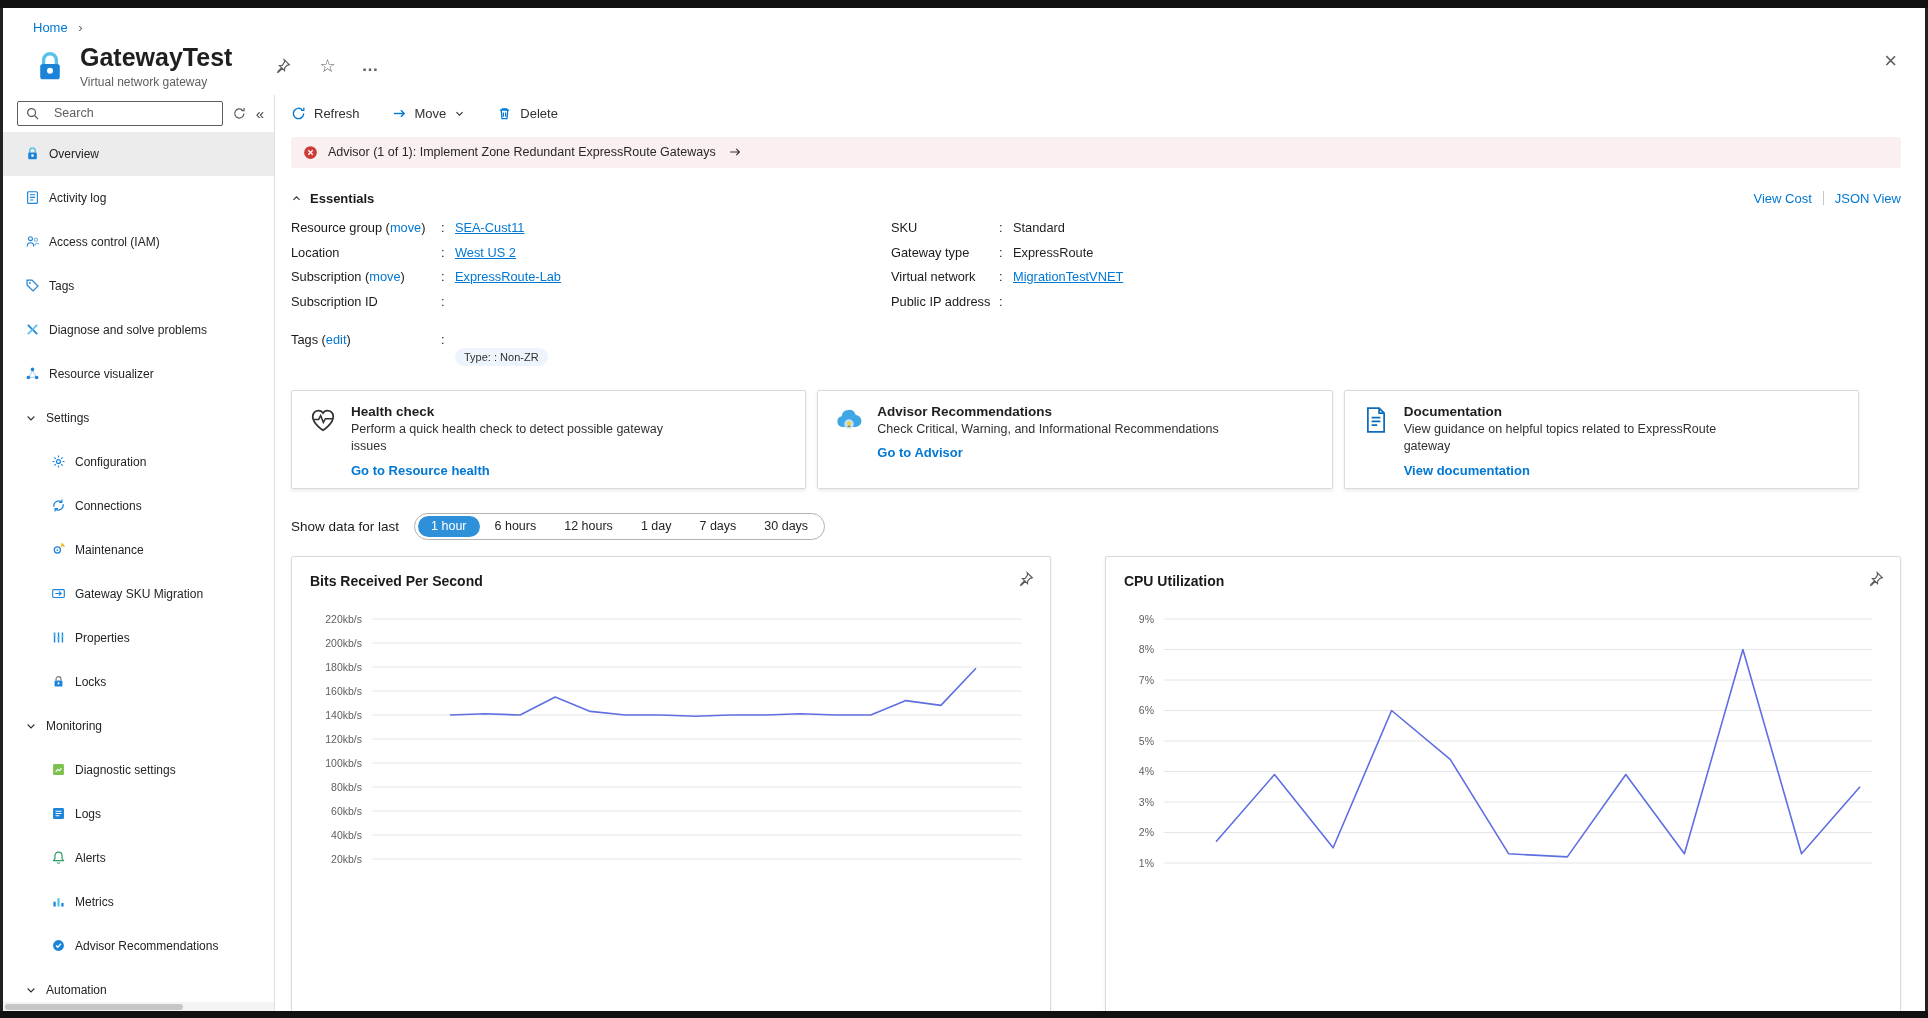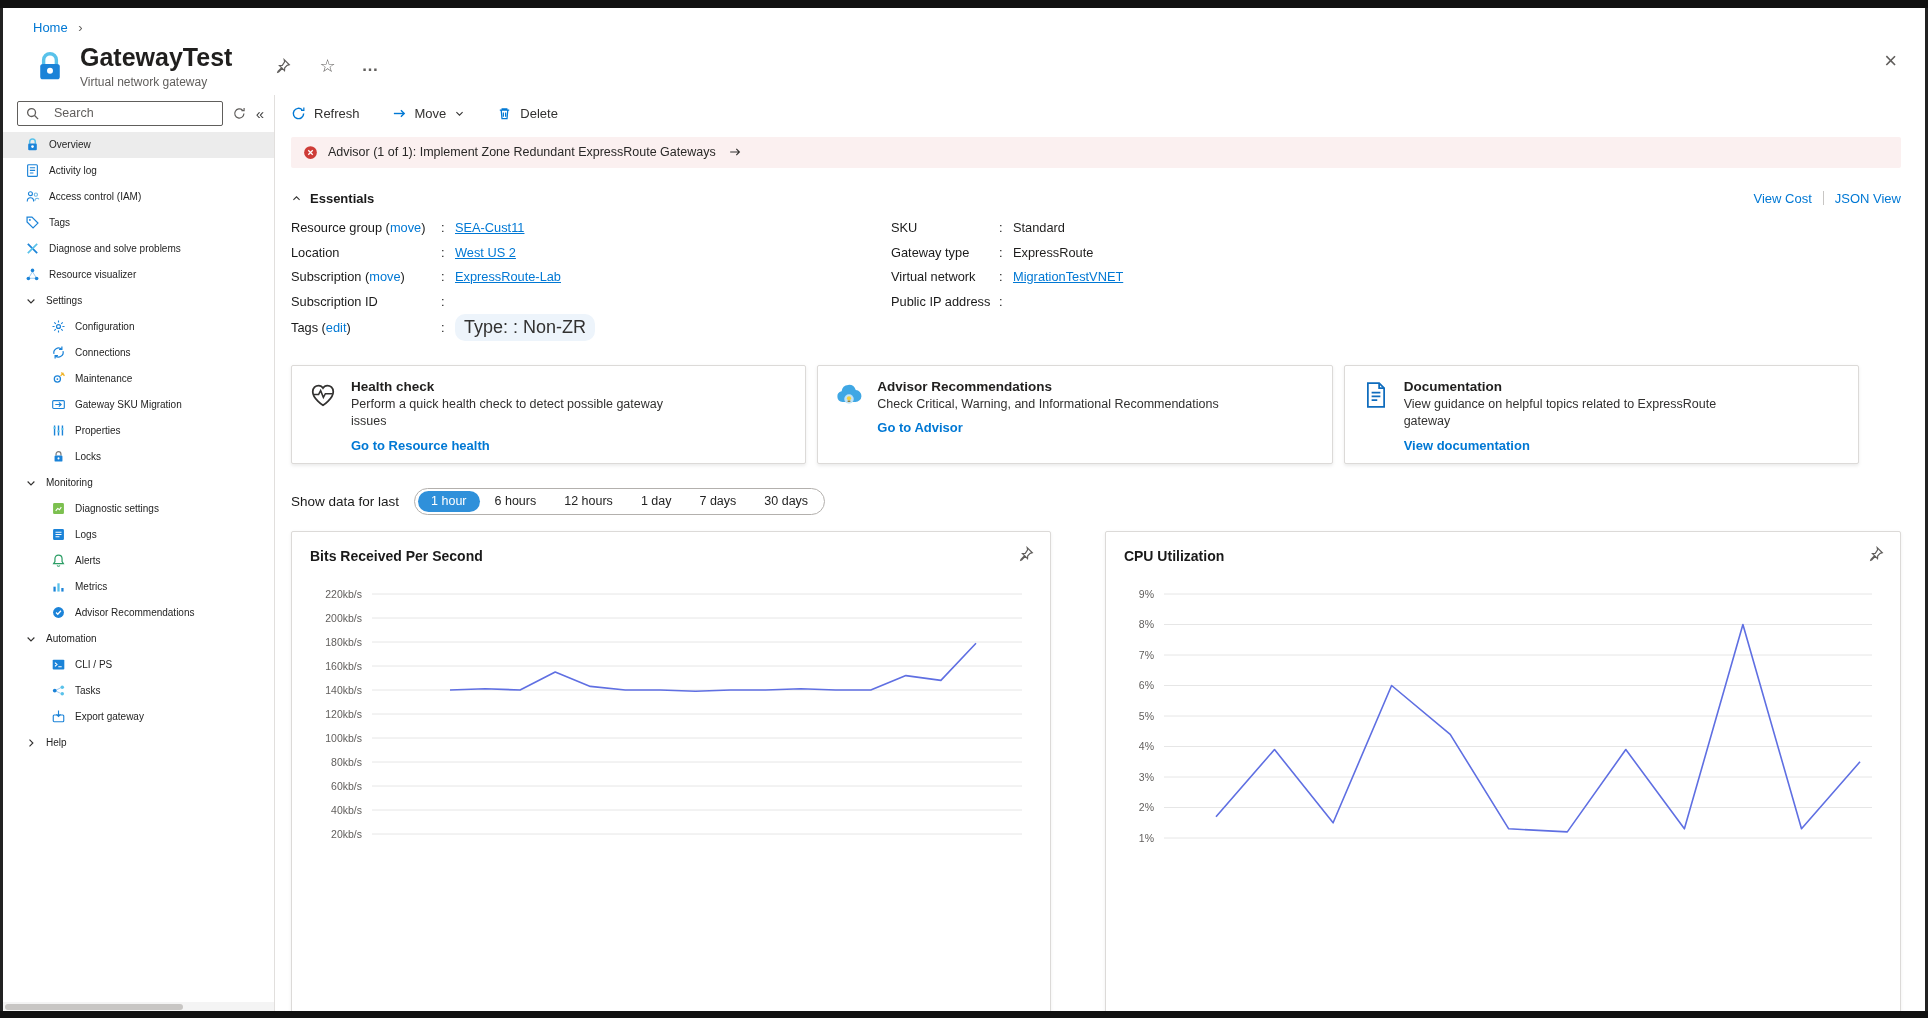--- a/index.html
+++ b/index.html
@@ -27,21 +27,21 @@
 .dots{font-size:17px;color:#605e5c;margin-left:26px;cursor:pointer;font-weight:bold;letter-spacing:1px;line-height:.5;}
 
 .body-row{flex:1;display:flex;overflow:hidden;min-height:0;}
 .sidebar{width:272px;flex:none;border-right:1px solid #e1dfdd;display:flex;flex-direction:column;position:relative;padding-top:2px;}
 .search-row{display:flex;align-items:center;gap:9px;padding:4px 10px 6px 14px;flex:none;}
 .searchbox{flex:1;display:flex;align-items:center;gap:14px;border:1px solid #605e5c;border-radius:2px;height:25px;padding:0 7px;background:#fff;}
 .searchbox input{border:none;outline:none;flex:1;font-size:12.5px;font-family:inherit;color:#323130;min-width:0;}
 .searchbox input::placeholder{color:#605e5c;}
 .collapse{color:#444;font-size:15px;cursor:pointer;}
 nav{flex:1;overflow:hidden;}
-.nav-item{display:flex;align-items:center;gap:9px;height:26px;font-size:10px;color:#242424;cursor:pointer;padding-left:22px;}
+.nav-item{display:flex;align-items:center;gap:9px;height:44px;font-size:12px;color:#242424;cursor:pointer;padding-left:22px;}
 .nav-item.child{padding-left:48px;}
 .nav-item.selected{background:#ececec;}
 .nav-item .icn{width:15px;height:15px;flex:none;}
 .nav-item.group .icn{width:12px;height:12px;}
 .nav-label{white-space:nowrap;}
 .side-scroll{position:absolute;bottom:0;left:0;width:100%;height:9px;background:#f4f4f4;cursor:pointer;}
 .side-scroll::after{content:"";position:absolute;left:2px;top:1.5px;width:178px;height:6px;background:#c8c6c4;border-radius:3px;}
 
 main{flex:1;min-width:0;padding:0 24px 0 16px;overflow:hidden;position:relative;}
 .icn{display:inline-block;}
@@ -59,21 +59,21 @@
 .ess-links a{color:#0078d4;cursor:pointer;}
 .vdiv{width:1px;height:14px;background:#c8c6c4;margin:0 11px;}
 .ess-grid{display:grid;grid-template-columns:600px 1fr;margin-top:10px;padding-bottom:8px;}
 .ess-row{display:flex;align-items:center;min-height:24.5px;font-size:12.8px;}
 .ess-label{width:150px;flex:none;color:#1a1a1a;}
 #ess-right .ess-label{width:108px;}
 .ess-action{color:#0078d4;cursor:pointer;}
 .ess-colon{width:14px;flex:none;color:#1a1a1a;}
 .ess-value{color:#201f1e;}
 a.ess-value{color:#0078d4;text-decoration:underline;cursor:pointer;}
-.chip{background:#edf4fb;color:#323130;padding:3px 9px;border-radius:10px;font-size:18px;cursor:default;}
+.chip{background:#edf4fb;color:#323130;padding:3px 9px;border-radius:10px;font-size:11px;cursor:default;margin-top:34px;}
 .cards{display:flex;gap:11px;margin-top:16px;margin-right:42px;}
 .info-card{flex:1;display:flex;gap:13px;border:1px solid #dcdad8;box-shadow:0 1.6px 3.6px rgba(0,0,0,.08);border-radius:2px;background:#fff;padding:13px 16px;height:99px;}
 .card-icn{width:30px;height:30px;flex:none;margin-top:1px;}
 .card-title{font-size:13.5px;font-weight:bold;color:#201f1e;}
 .card-desc{font-size:12.5px;color:#323130;line-height:1.4;margin-top:2px;max-width:345px;}
 .card-action{display:inline-block;font-size:13px;font-weight:bold;color:#0078d4;margin-top:7px;cursor:pointer;}
 .time-row{display:flex;align-items:center;gap:15px;margin-top:24px;}
 .time-label{font-size:13.5px;color:#1a1a1a;}
 .pills{display:inline-flex;align-items:center;border:1px solid #b3b0ad;border-radius:15px;padding:2px 3px;gap:2px;background:#fff;justify-content:space-between;}
 .pill{border:none;background:none;font-family:inherit;font-size:12.5px;color:#242424;padding:4px 13px;border-radius:12px;cursor:pointer;line-height:1.1;}

